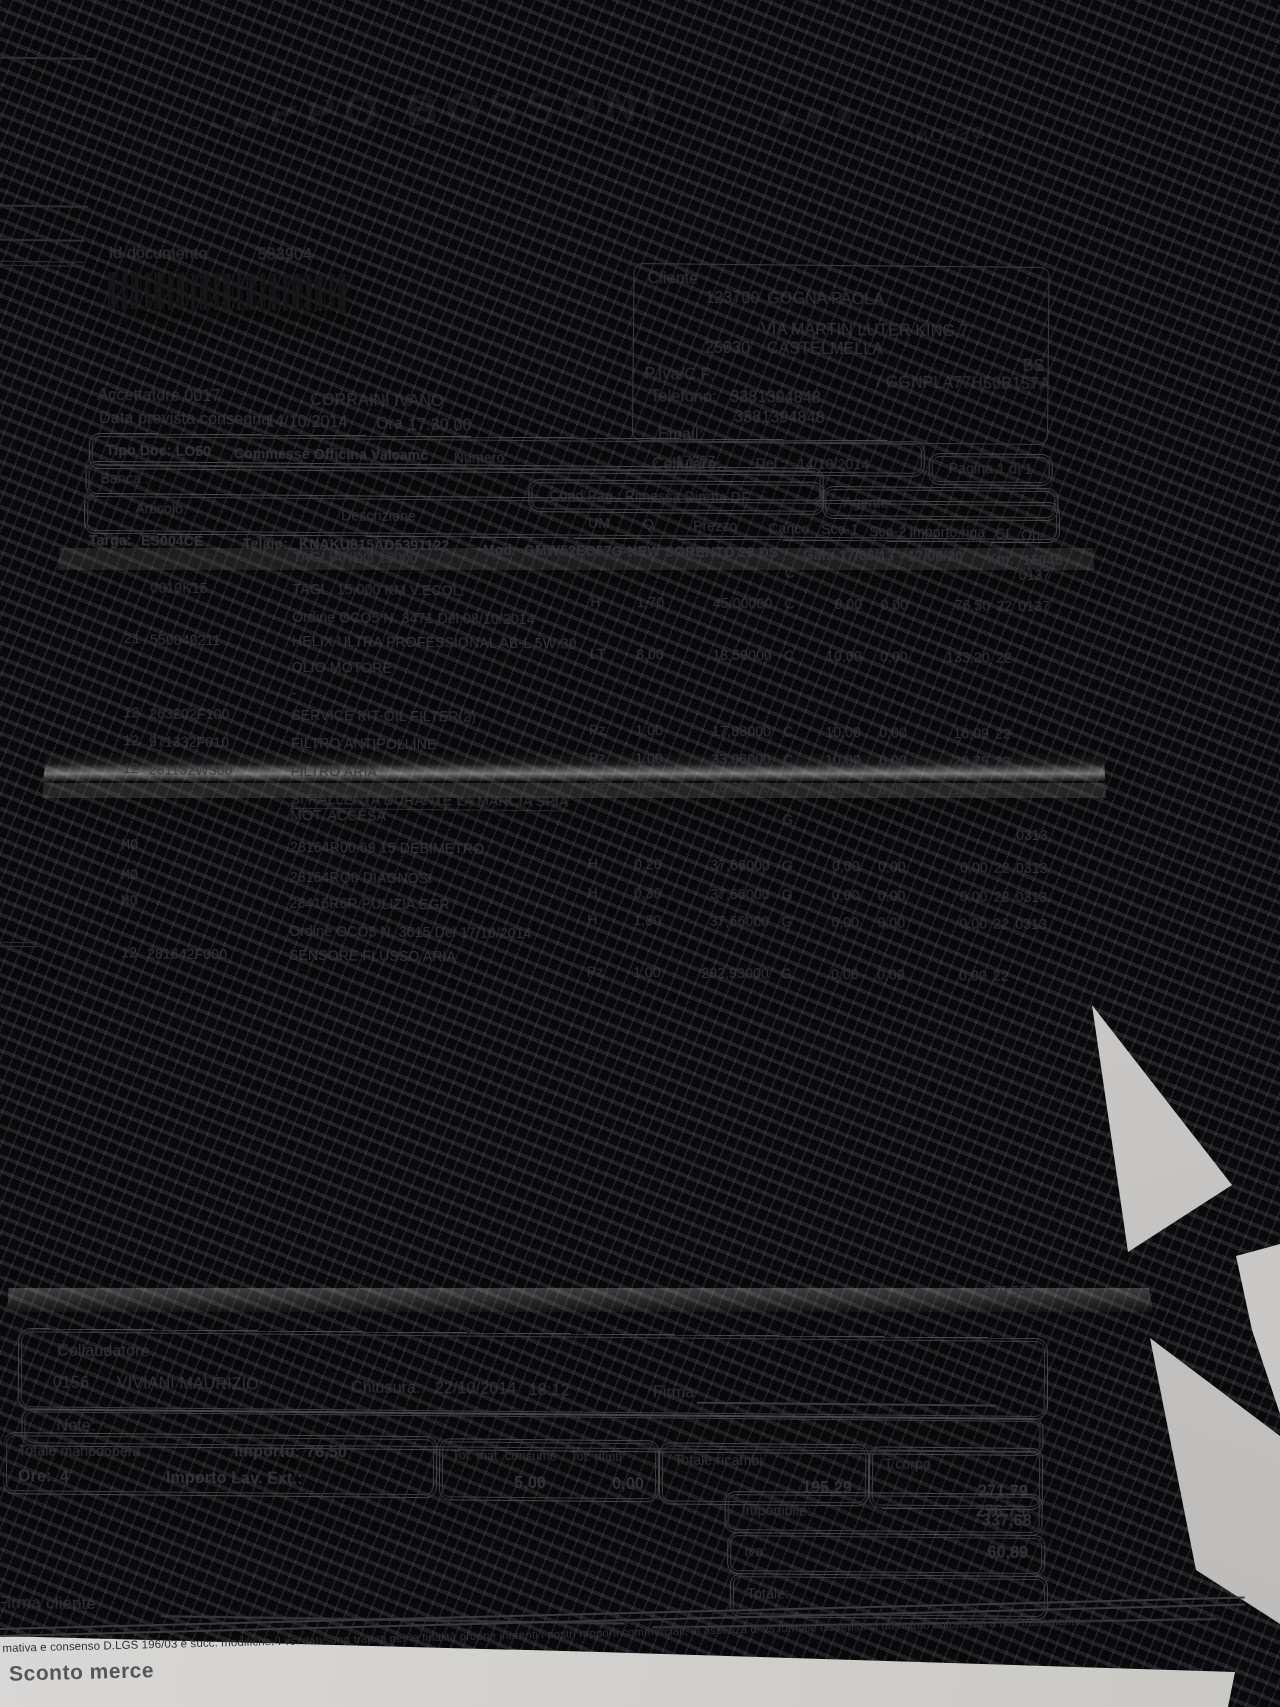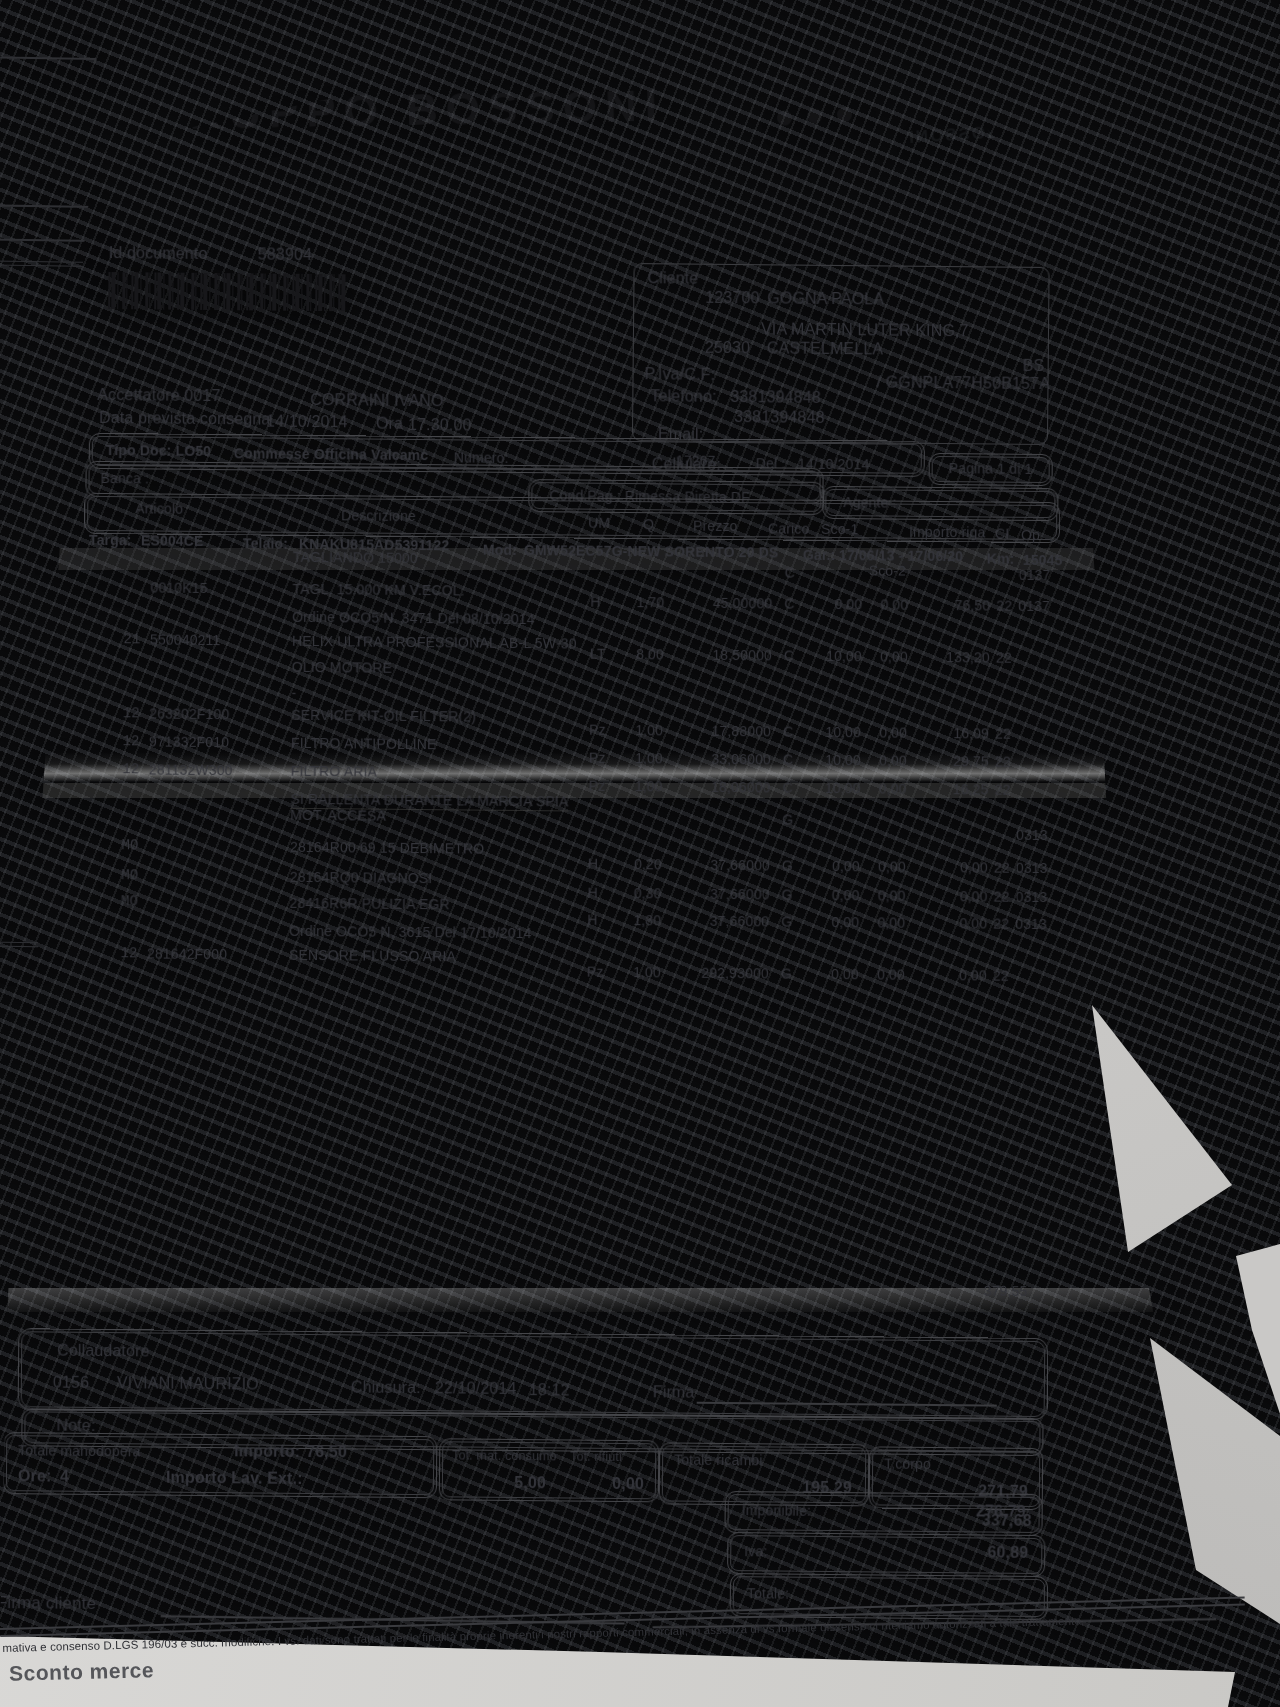--- a/index.html
+++ b/index.html
@@ -252,21 +252,21 @@
         <span class="t" style="left:840px;top:491px;">Agente :</span>
 
         <div class="dbox" style="left:84px;top:500px;width:968px;height:33px;"></div>
         <span class="t" style="left:132px;top:504px;">Articolo</span>
         <span class="t" style="left:338px;top:509px;">Descrizione</span>
         <span class="t" style="left:585px;top:514px;">UM</span>
         <span class="t" style="left:640px;top:515px;">Q</span>
         <span class="t" style="left:690px;top:516px;">Prezzo</span>
         <span class="t" style="left:765px;top:518px;">Carico</span>
         <span class="t" style="left:818px;top:518px;">Sco-1</span>
-        <span class="t" style="left:866px;top:520px;margin-top:39px;">Sco-2</span>
+        <span class="t" style="left:866px;top:520px;">Sco-2</span>
         <span class="t" style="left:906px;top:520px;">Importo riga</span>
         <span class="t" style="left:992px;top:521px;">CI</span>
         <span class="t" style="left:1018px;top:522px;">Op.</span>
 
         <span class="t bold" style="left:86px;top:536px;">Targa:</span>
         <span class="t bold" style="left:138px;top:536px;">ES004CE</span>
         <span class="t bold" style="left:240px;top:538px;">Telaio:</span>
         <span class="t bold" style="left:296px;top:538px;">KNAKU815AD5391122</span>
         <span class="t bold" style="left:480px;top:542px;">Mod:</span>
         <span class="t bold" style="left:521px;top:542px;">GMW52EC57G-NEW SORENTO 20 DS</span>

